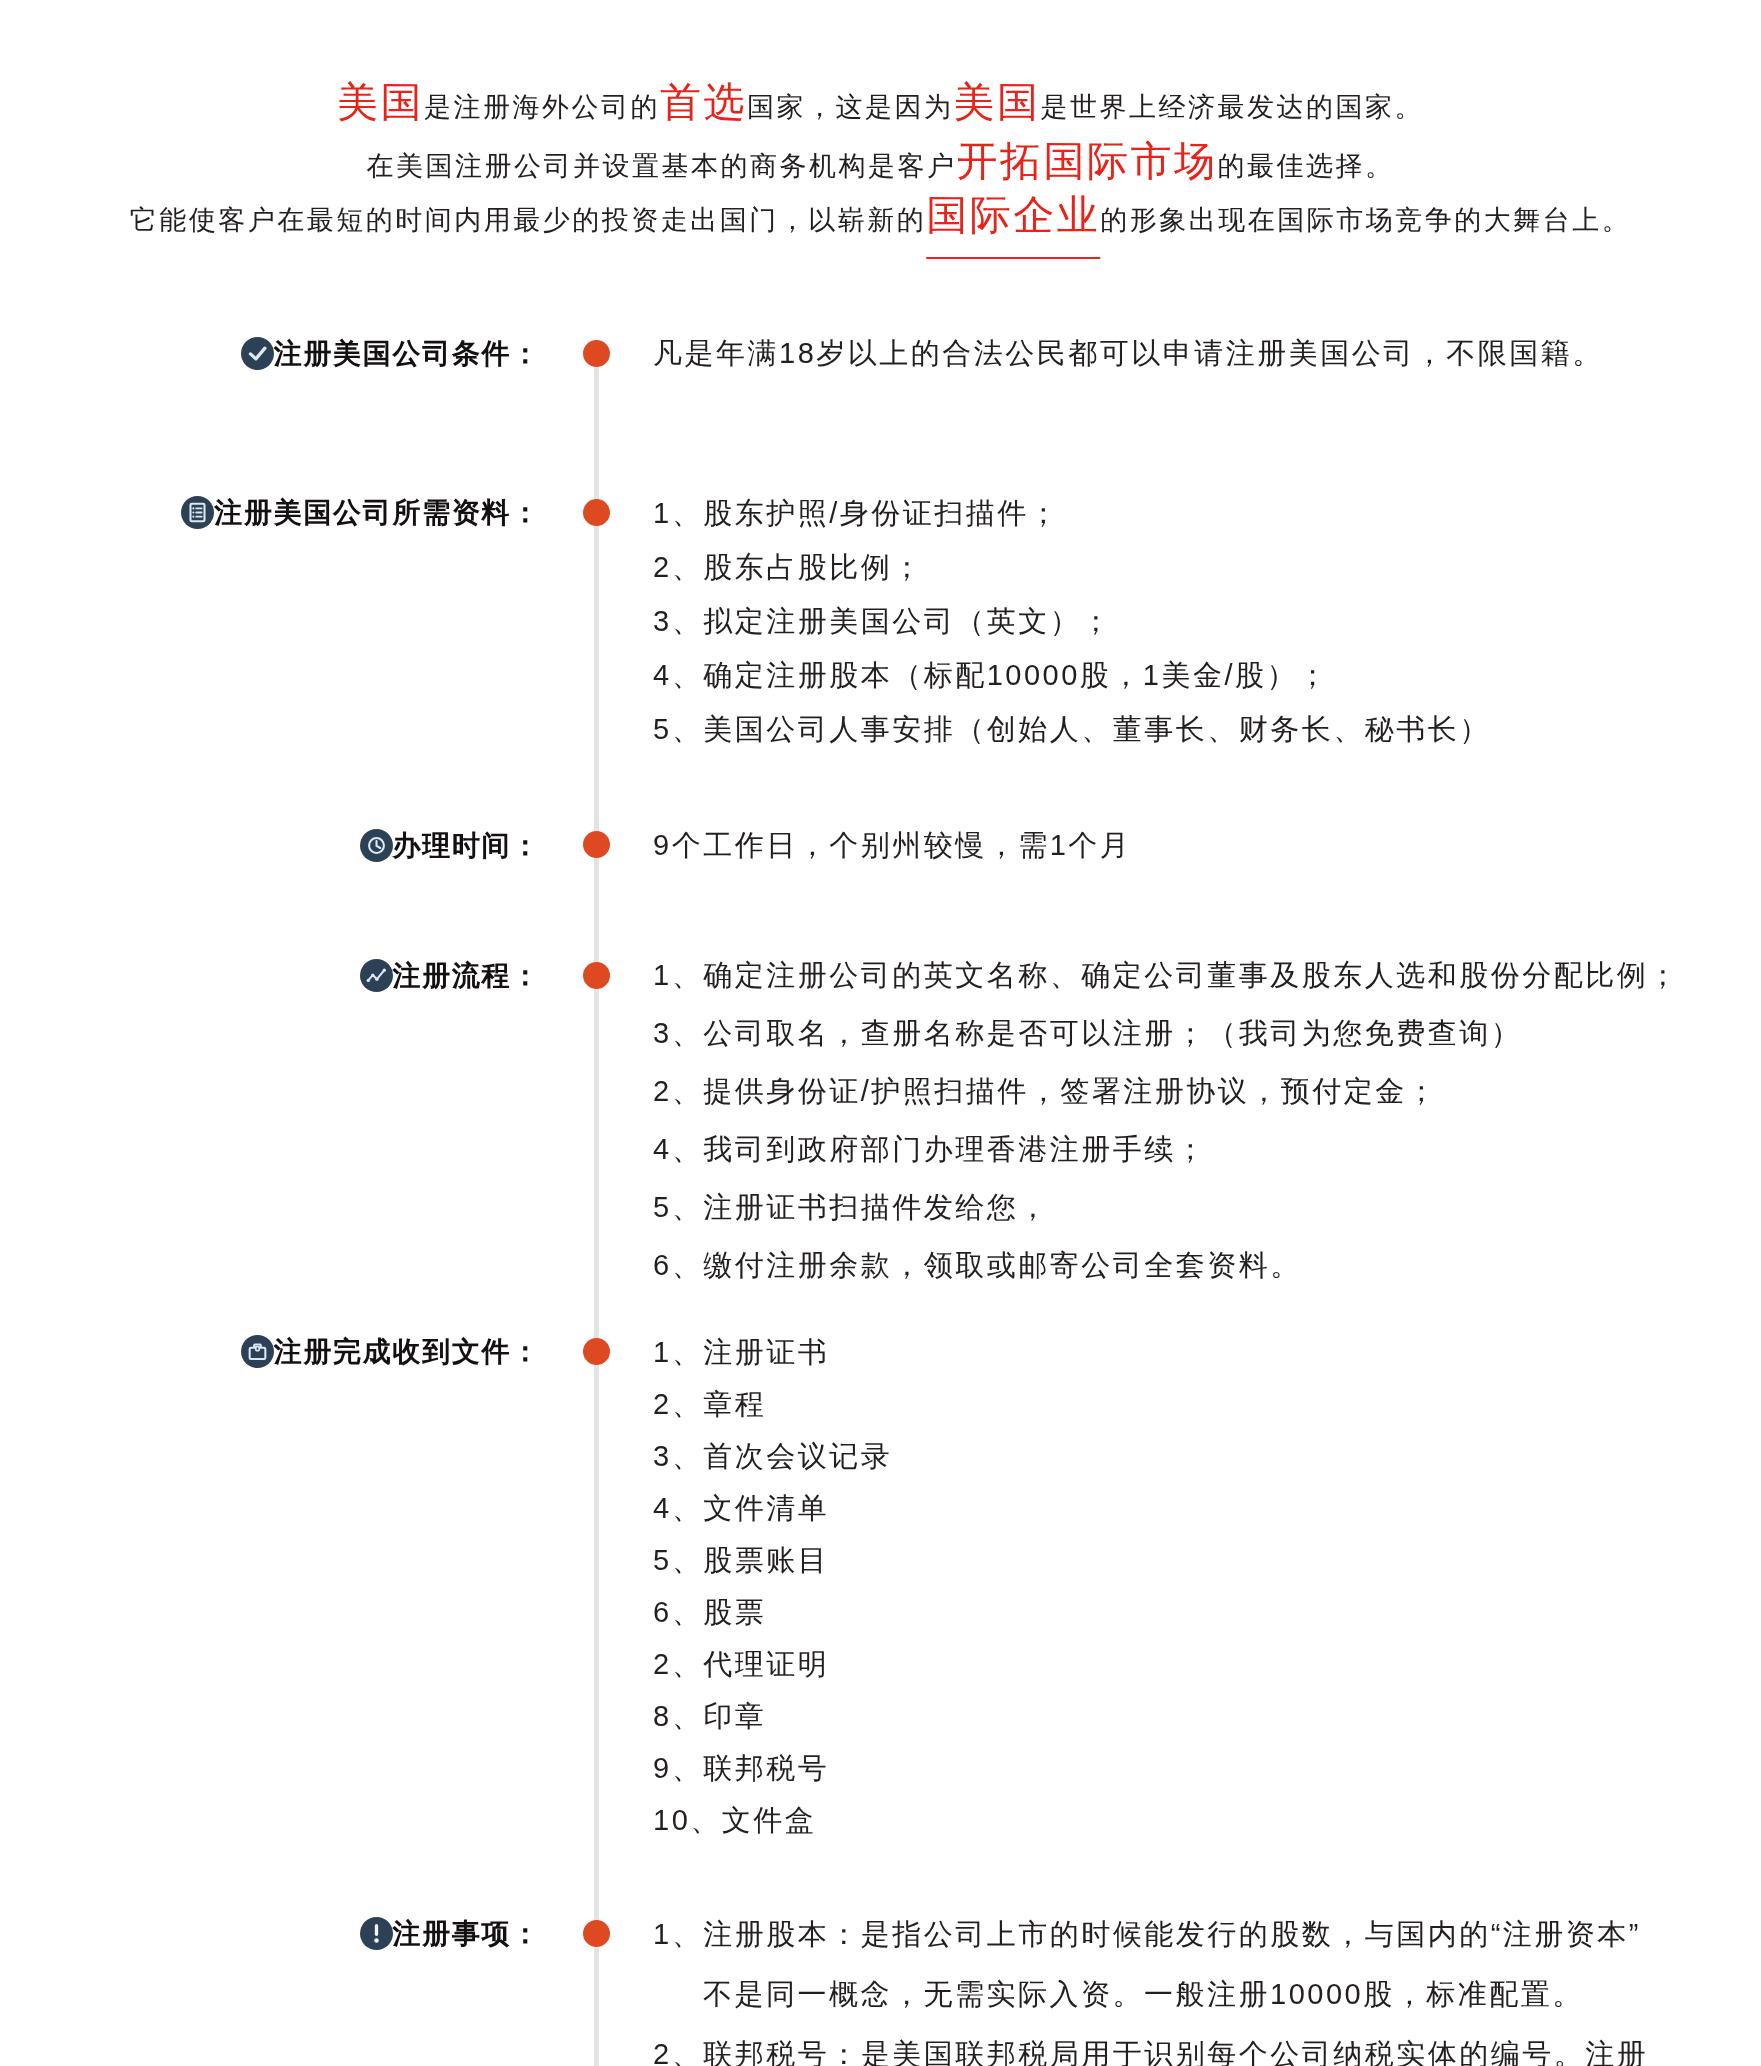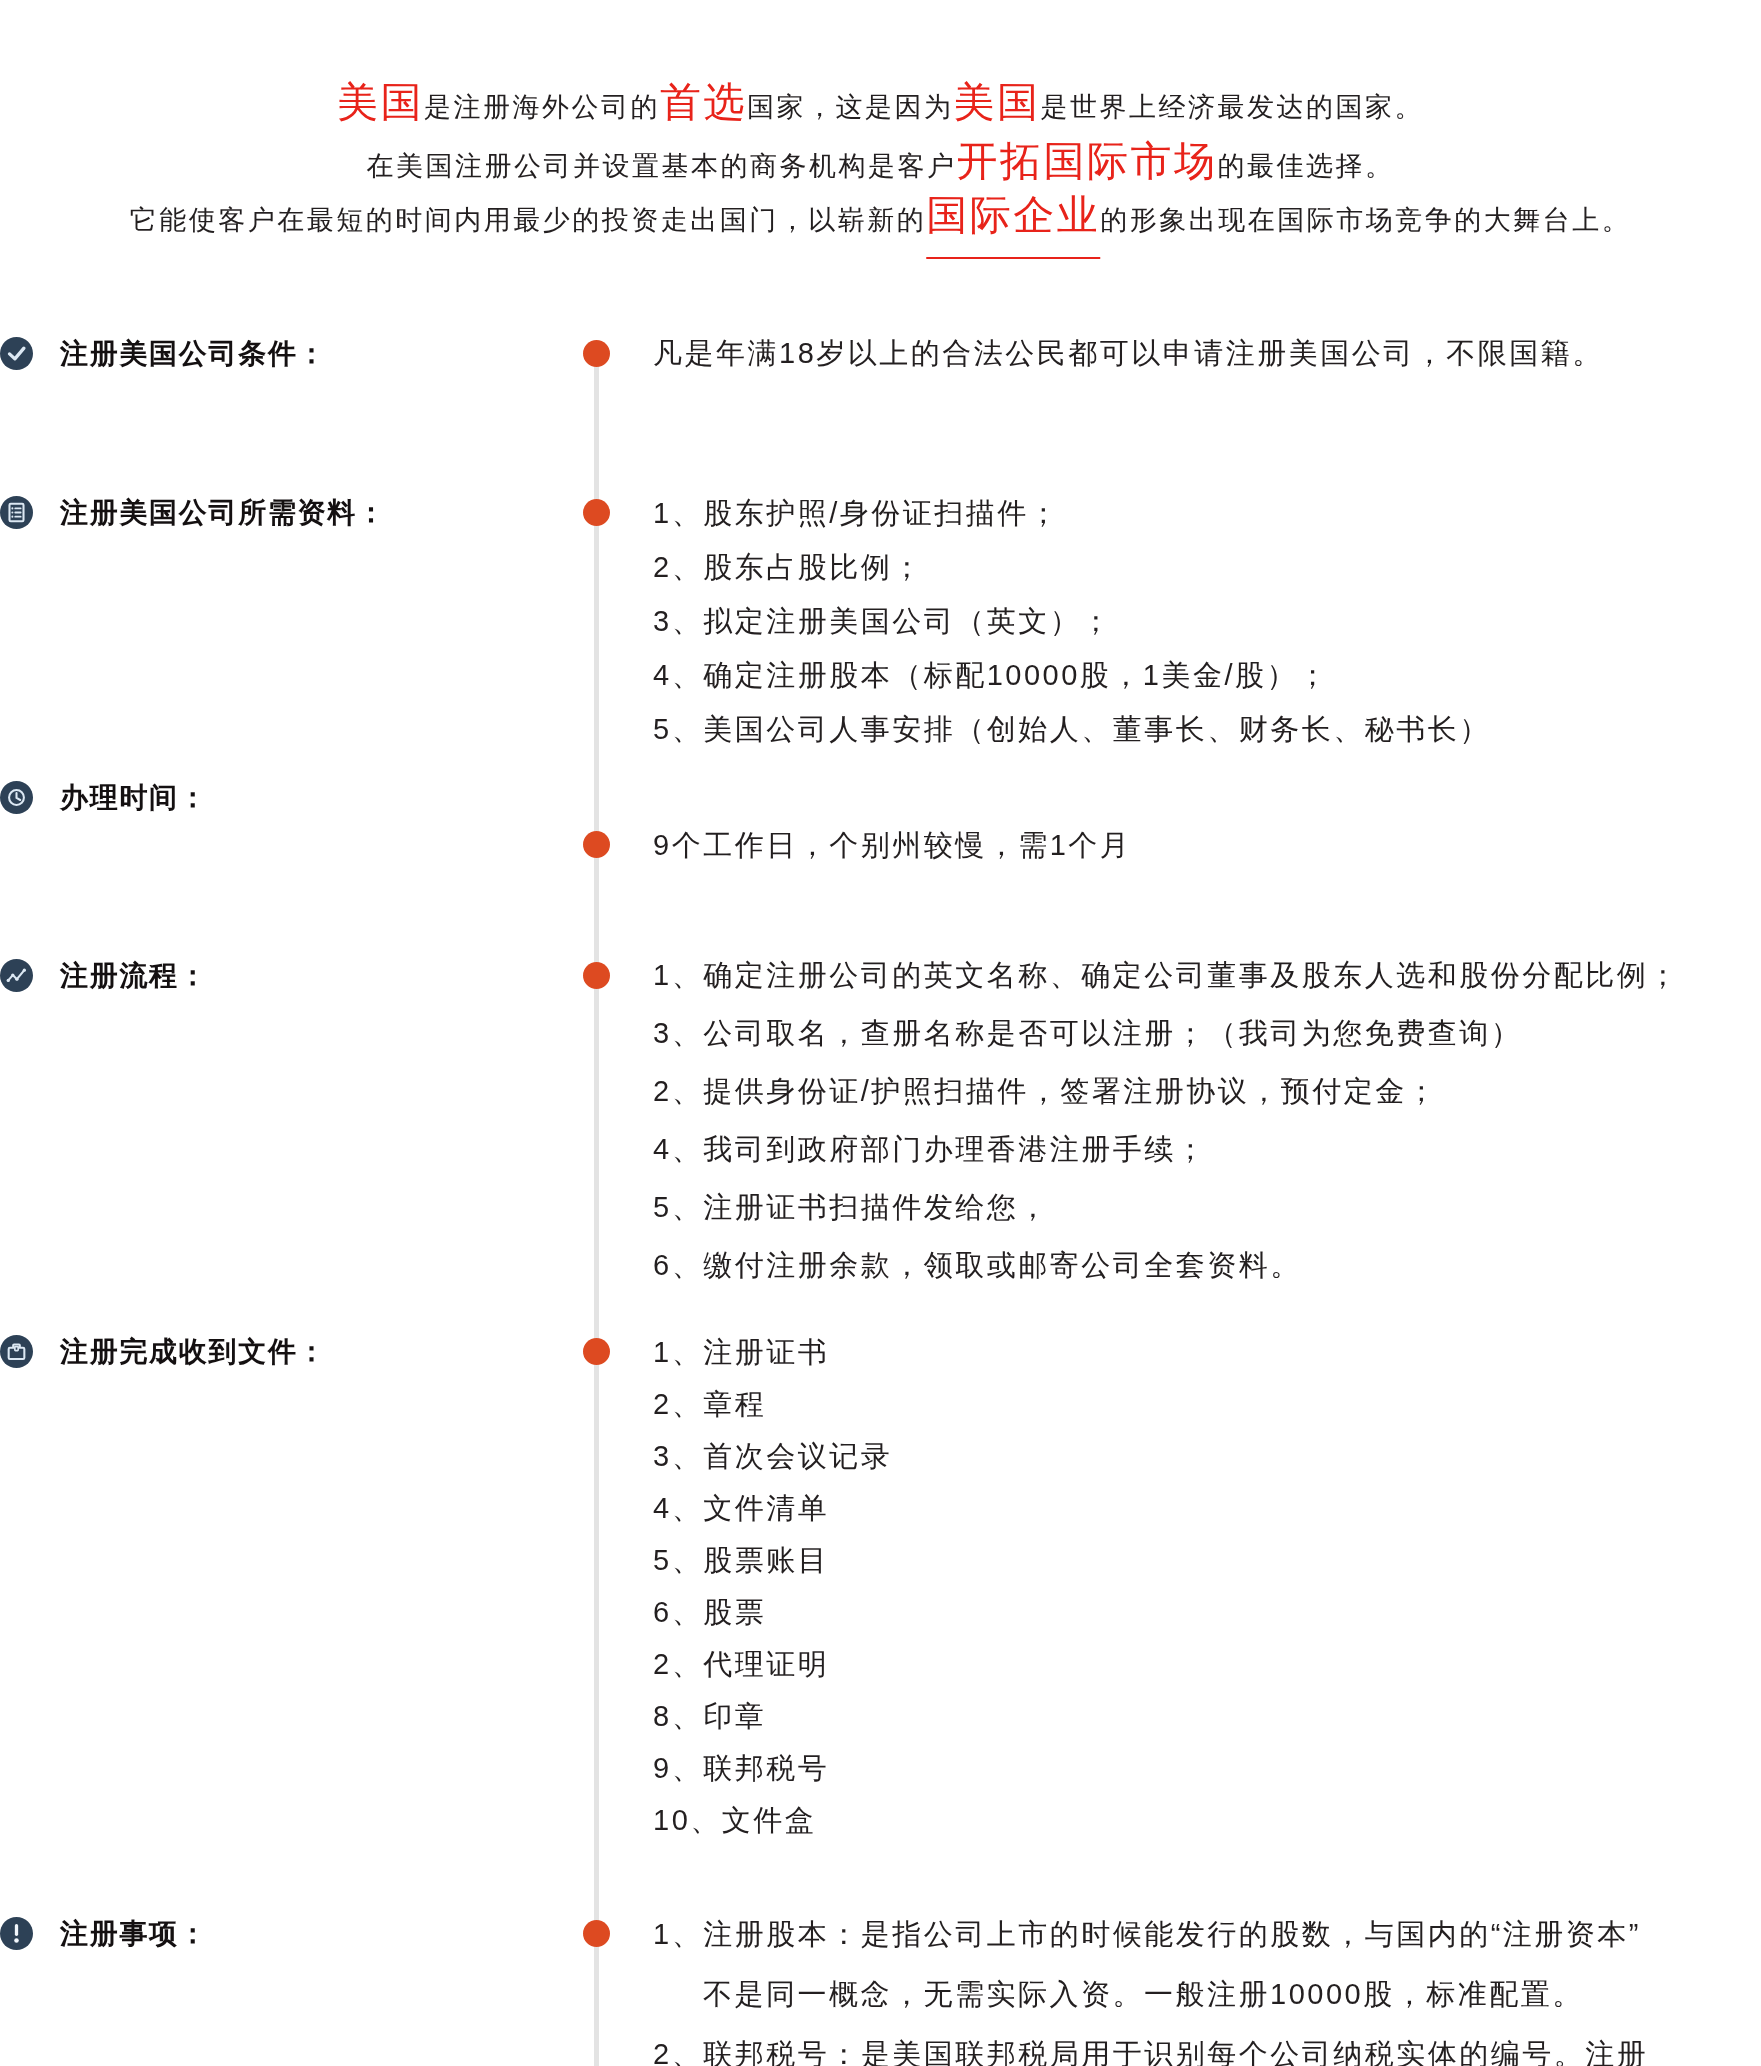--- a/index.html
+++ b/index.html
@@ -27,21 +27,21 @@
   }
   .h-black{font-size:27px;line-height:54px;letter-spacing:2.5px;color:var(--ink);}
   .h-red{font-size:41px;line-height:54px;letter-spacing:2.5px;color:var(--red);}
   .h-red.u{display:inline-block;border-bottom:2.9px solid var(--red);padding-bottom:15px;}
   
   .tl-line{position:absolute;left:594px;top:353px;width:5px;height:1839px;background:var(--line);z-index:1;}
   .dot{position:absolute;left:583px;width:27px;height:27px;border-radius:50%;background:var(--orange);z-index:2;}
   
   .sec-head{
     position:absolute;left:0;width:541px;height:33px;
-    display:flex;align-items:center;gap:27px;
+    display:flex;align-items:center;justify-content:flex-end;gap:0;
     white-space:nowrap;
   }
   .sec-icon{width:33px;height:33px;flex:0 0 auto;display:block;}
   .sec-label{font-size:28px;font-weight:bold;letter-spacing:1.7px;color:#141011;line-height:33px;}
   
   .sec-body{position:absolute;left:653px;white-space:nowrap;}
   .item{font-size:29px;letter-spacing:2.5px;color:var(--ink);}
   .lh70  .item{line-height:29px;}
   .lh126 .item{line-height:52px;}
   .lh131 .item{line-height:54px;}
@@ -106,21 +106,21 @@
     <span class="sec-label">注册美国公司所需资料：</span>
   </div>
   <div class="sec-body lh131" style="top:486px">
     <div class="item">1、股东护照/身份证扫描件；</div>
     <div class="item">2、股东占股比例；</div>
     <div class="item">3、拟定注册美国公司（英文）；</div>
     <div class="item">4、确定注册股本（标配10000股，1美金/股）；</div>
     <div class="item">5、美国公司人事安排（创始人、董事长、财务长、秘书长）</div>
   </div>
 
-  <div class="sec-head" style="top:781px">
+  <div class="sec-head" style="top:829px">
     <svg class="sec-icon" viewBox="0 0 80 80">
       <circle cx="40" cy="40" r="40" fill="#2d4156"></circle>
       <circle cx="40" cy="40" r="18" fill="none" stroke="#dce8f3" stroke-width="5"></circle>
       <path d="M40 29 L40 41 L49 46" fill="none" stroke="#dce8f3" stroke-width="5" stroke-linecap="round" stroke-linejoin="round"></path>
     </svg>
     <span class="sec-label">办理时间：</span>
   </div>
   <div class="sec-body lh70" style="top:831px">
     <div class="item">9个工作日，个别州较慢，需1个月</div>
   </div>

